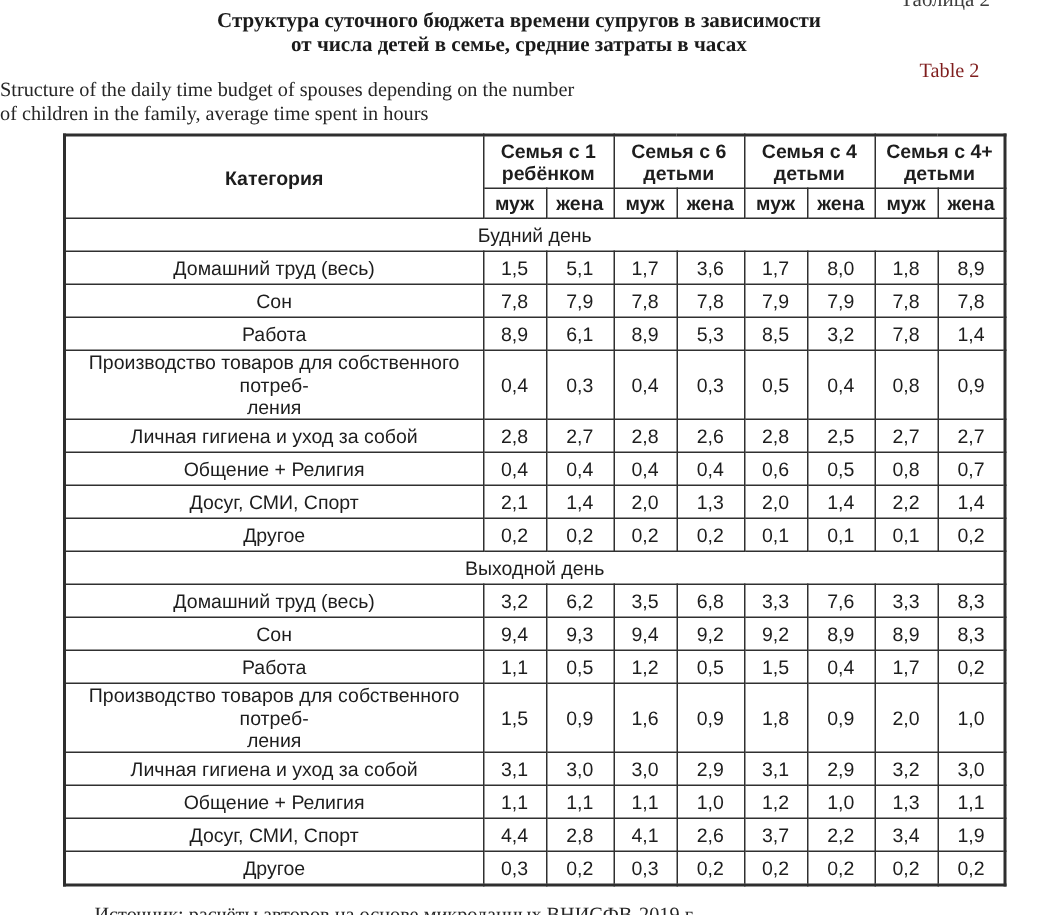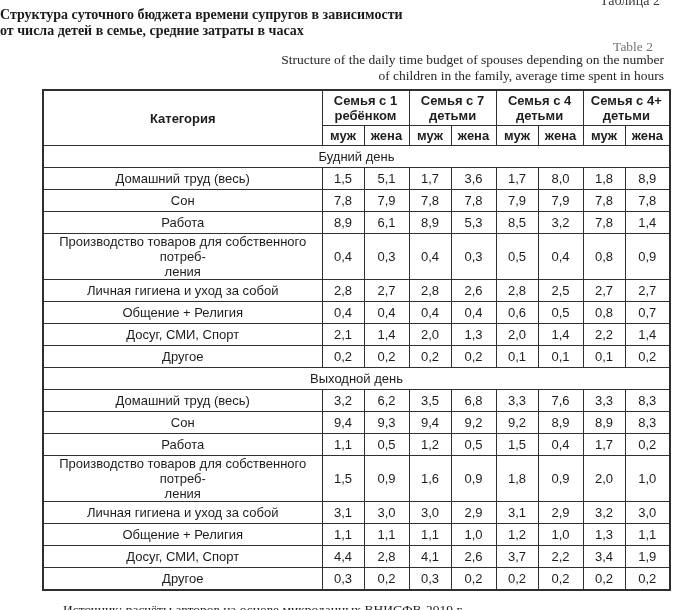--- a/index.html
+++ b/index.html
@@ -29,42 +29,43 @@
     font-family: "Liberation Serif", serif;
     font-size: 14px;
     color: #3d3d3d;
     white-space: nowrap;
   }
   .title-ru {
     position: absolute;
     top: 7px;
     left: 0;
     width: 692px;
+    text-align: center;
     font-family: "Liberation Serif", serif;
     font-weight: bold;
     font-size: 14px;
     line-height: 15.5px;
     color: #1b1b1b;
     white-space: pre-line;
   }
   .tbl-label-en {
     position: absolute;
     top: 39px;
     right: 47px;
     font-family: "Liberation Serif", serif;
     font-size: 13.5px;
-    color: #737373;
+    color: #7f1d1d;
     white-space: nowrap;
   }
   .title-en {
     position: absolute;
     top: 52px;
     left: 0;
     width: 664px;
-    text-align: right;
+    text-align: left;
     font-family: "Liberation Serif", serif;
     font-size: 13.5px;
     line-height: 15.5px;
     color: #262626;
     white-space: pre-line;
   }
   
   table.budget {
     position: absolute;
     top: 89px;
@@ -151,21 +152,21 @@
       <col style="width:42px">
         <col style="width:45px">
       <col style="width:42px">
         <col style="width:45px">
     </colgroup>
     <thead>
       <tr>
         <th class="cat-h" rowspan="2">Категория</th>
         <th class="grp" colspan="2">Семья с 1
 ребёнком</th>
-        <th class="grp" colspan="2">Семья с 7
+        <th class="grp" colspan="2">Семья с 6
 детьми</th>
         <th class="grp" colspan="2">Семья с 4
 детьми</th>
         <th class="grp" colspan="2">Семья с 4+
 детьми</th>
       </tr>
       <tr class="sub">
         <th>муж</th>
         <th>жена</th>
         <th>муж</th>

